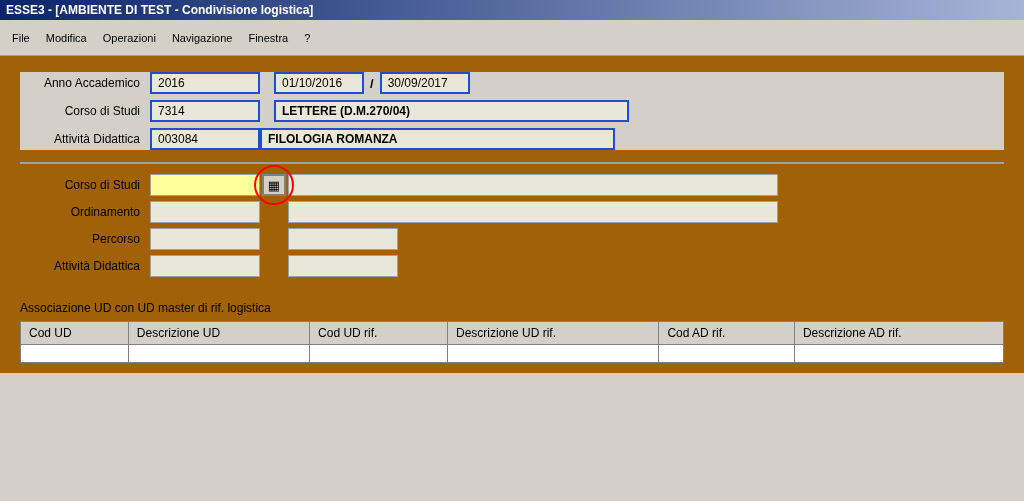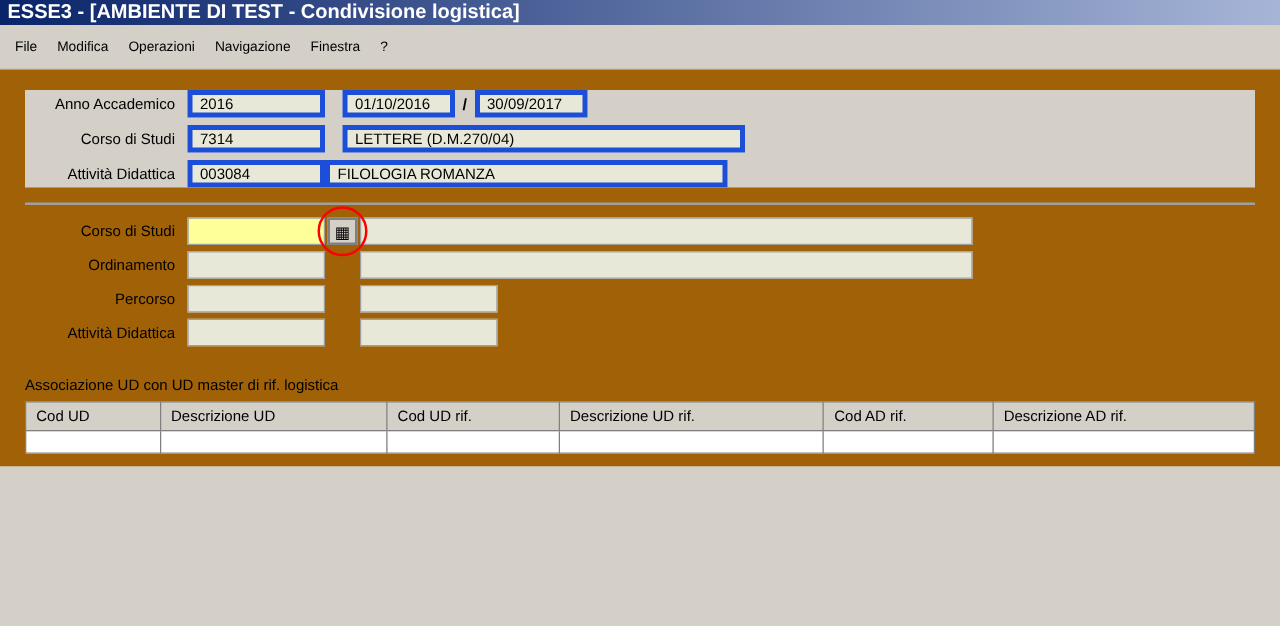--- a/index.html
+++ b/index.html
@@ -9,21 +9,21 @@
       background: #d4d0c8;
       width: 1024px;
       height: 501px;
       overflow: hidden;
     }
 
     
     .title-bar {
       background: linear-gradient(to right, #0a246a, #a6b5d7);
       color: white;
-      font-size: 16px;
+      font-size: 12px;
       font-weight: bold;
       padding: 3px 6px;
       display: flex;
       align-items: center;
       height: 20px;
     }
 
     
     .menu-bar {
       background: #d4d0c8;
@@ -62,31 +62,31 @@
       width: 130px;
       text-align: right;
       padding-right: 10px;
       font-size: 12px;
       color: #000;
       white-space: nowrap;
     }
 
     .field-value-box {
       background: #e8e8d8;
-      border: 4px solid #1d4ed8;
+      border: 2px solid #1d4ed8;
       padding: 2px 6px;
       font-size: 12px;
       height: 22px;
       display: flex;
       align-items: center;
     }
 
     .value-short { width: 110px; }
     .value-date { width: 90px; }
-    .value-long { width: 322px; }
+    .value-long { width: 355px; font-weight: bold; }
 
     .date-separator {
       margin: 0 6px;
       font-size: 13px;
       font-weight: bold;
     }
 
     
     .divider {
       border: none;

